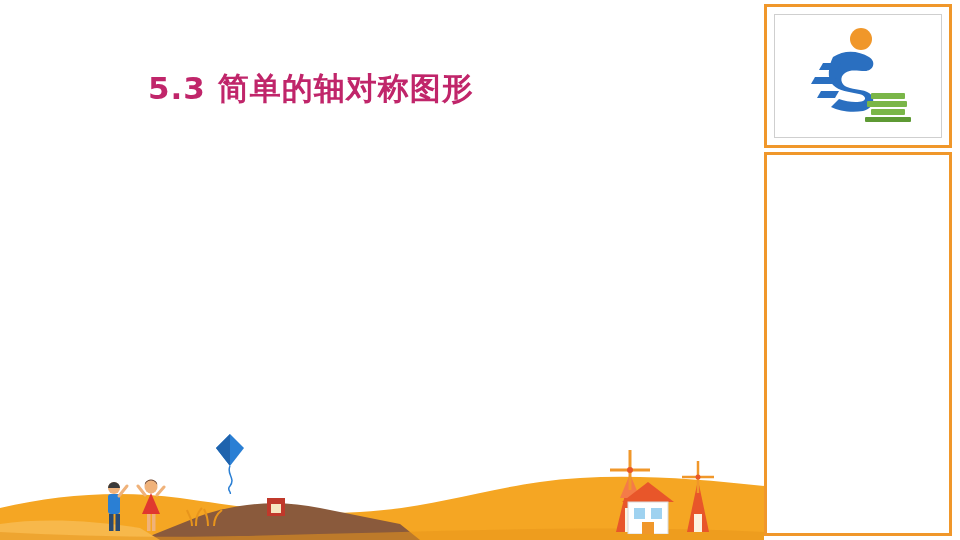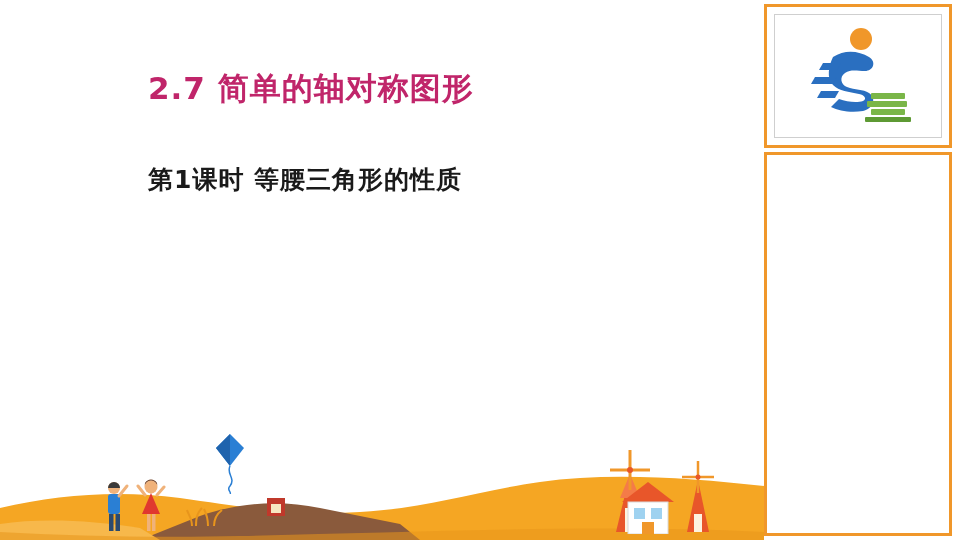--- a/index.html
+++ b/index.html
@@ -101,22 +101,21 @@
     height: 540px;
     pointer-events: none;
     box-shadow: inset 0 0 0 1px rgba(0,0,0,0.0);
   }
 </style>
 </head>
 <body>
 
 <div class="slide">
 
-  <div class="title-main">2.7  简单的轴对称图形</div>
-  <div class="title-sub">第1课时   等腰三角形的性质</div>
+  <div class="title-main">5.3  简单的轴对称图形</div>
 
 
   <svg class="scenery" viewBox="0 0 764 120" preserveAspectRatio="none">
 
     <path d="M0,120 L0,88 C60,74 120,70 180,78 C250,88 300,96 360,92 C430,88 470,72 540,62 C610,52 690,58 764,66 L764,120 Z" fill="#f5a623"></path>
 
     <path d="M140,120 L200,96 C240,82 280,80 320,88 L400,104 L420,120 Z" fill="#8a5a3c"></path>
     <path d="M0,120 L0,104 C40,98 90,100 140,108 L160,120 Z" fill="#f7b84b"></path>
 
     <path d="M0,120 L764,120 L764,112 C600,104 420,112 240,116 C160,118 70,116 0,112 Z" fill="#e8951c" opacity="0.55"></path>

